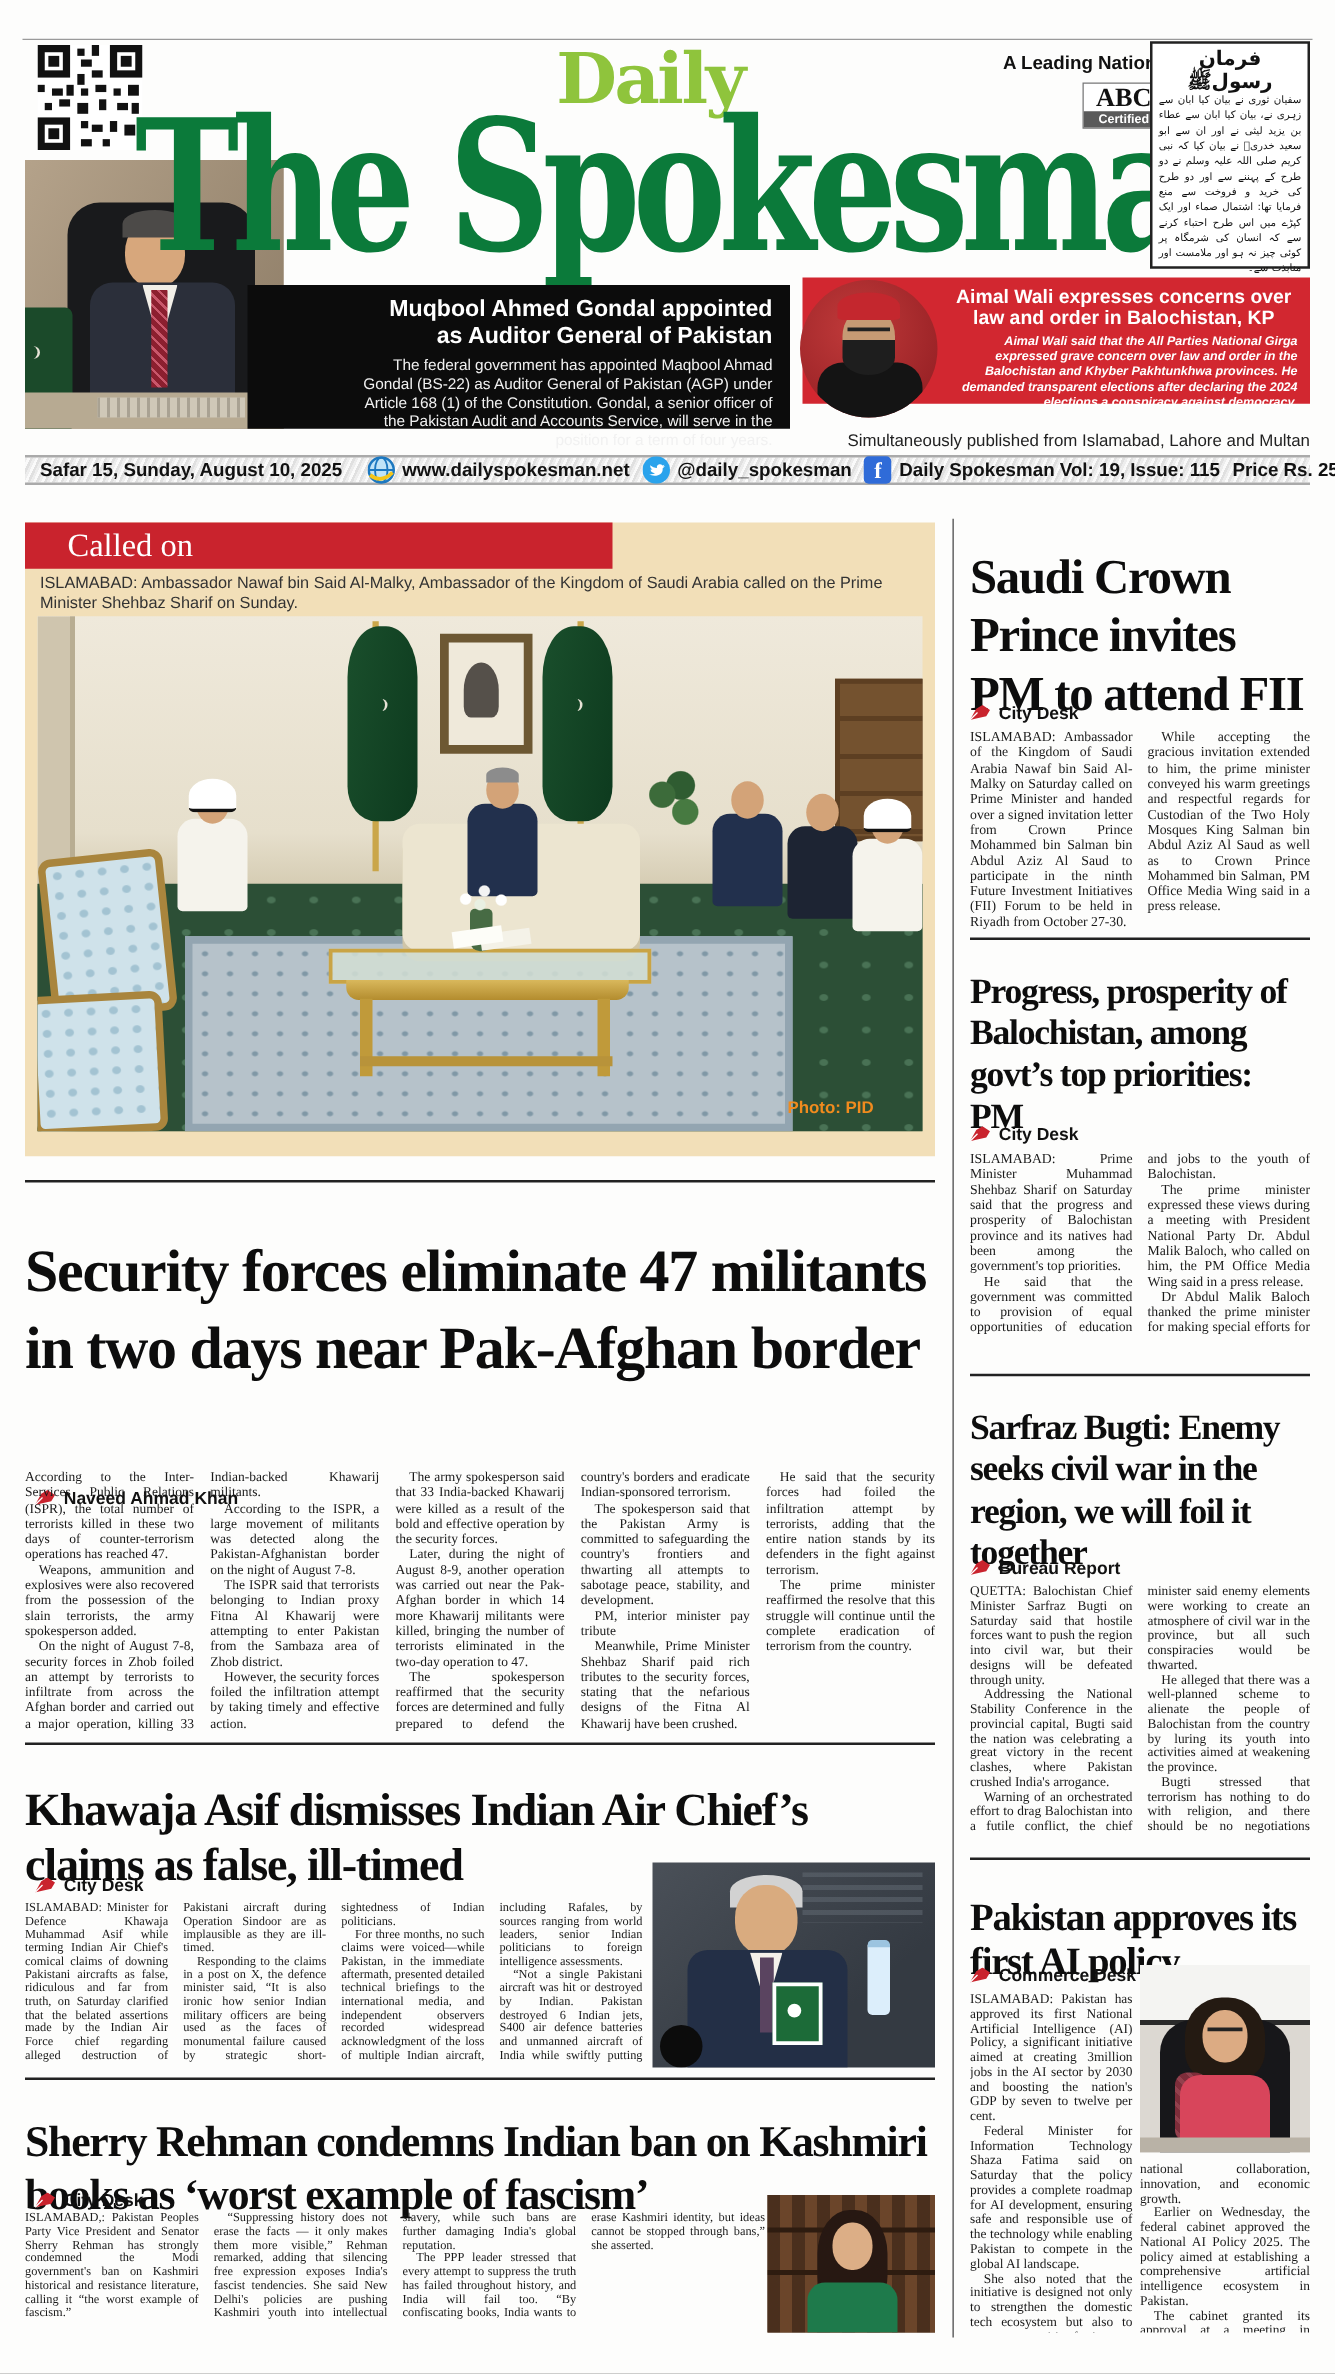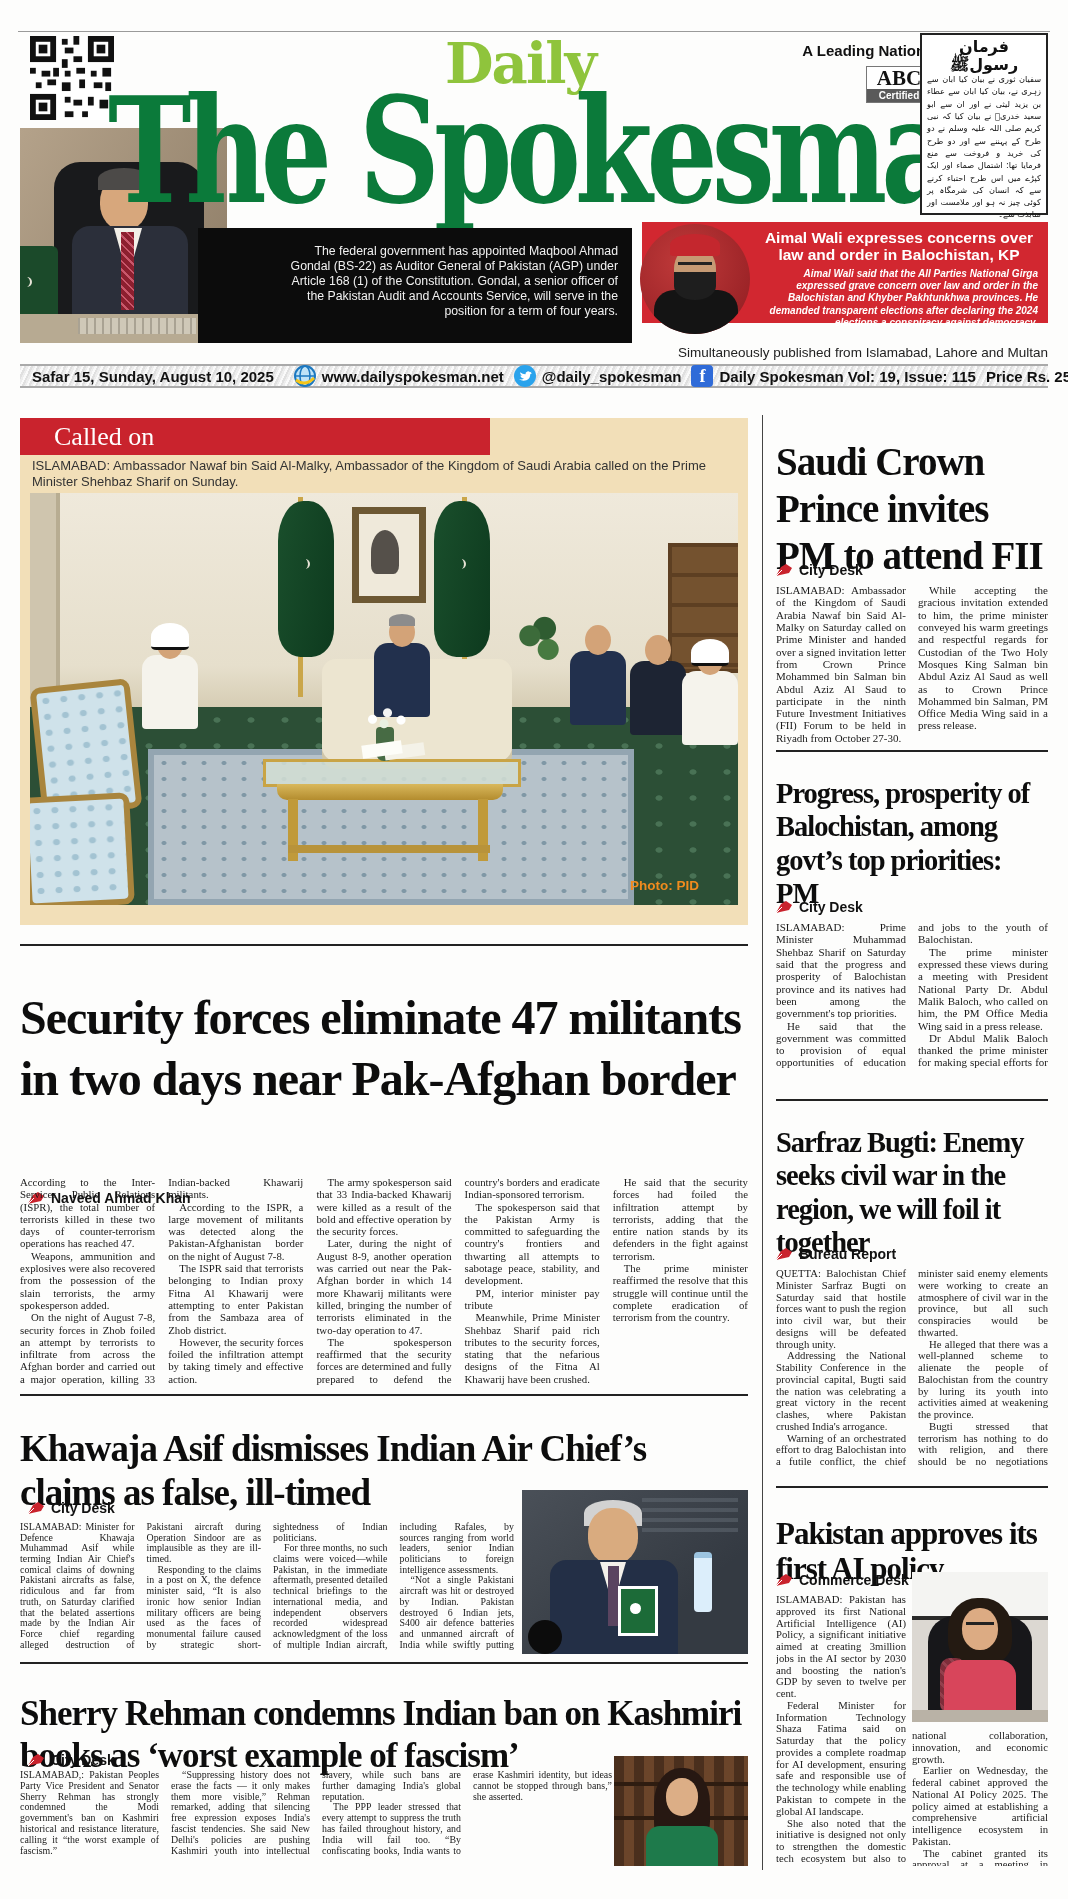--- a/index.html
+++ b/index.html
@@ -288,20 +288,21 @@
   </div>
 
   <div class="abs urdu-box">
     <div class="urdu-head">فرمانِ رسولﷺ</div>
     <div class="urdu-body">سفیان ثوری نے بیان کیا ابان سے زہری نے، بیان کیا ابان سے عطاء بن یزید لیثی نے اور ان سے ابو سعید خدریؓ نے بیان کیا کہ نبی کریم صلی اللہ علیہ وسلم نے دو طرح کے پہننے سے اور دو طرح کی خرید و فروخت سے منع فرمایا تھا: اشتمال صماء اور ایک کپڑے میں اس طرح احتباء کرنے سے کہ انسان کی شرمگاہ پر کوئی چیز نہ ہو اور ملامست اور منابذت سے۔</div>
     <div class="urdu-ref">( بخاری شریف حدیث نمبر 6284)</div>
     <div class="urdu-adv">Barkat Rice Mills (Pvt) Limited</div>
   </div>
 
   <div class="abs black-box">
+    <h2>Muqbool Ahmed Gondal appointed as Auditor General of Pakistan</h2>
     <p>The federal government has appointed Maqbool Ahmad Gondal (BS-22) as Auditor General of Pakistan (AGP) under Article 168 (1) of the Constitution. Gondal, a senior officer of the Pakistan Audit and Accounts Service, will serve in the position for a term of four years.</p>
   </div>
 
   <div class="abs red-box">
     <h2>Aimal Wali expresses concerns over law and order in Balochistan, KP</h2>
     <p>Aimal Wali said that the All Parties National Girga expressed grave concern over law and order in the Balochistan and Khyber Pakhtunkhwa provinces. He demanded transparent elections after declaring the 2024 elections a conspiracy against democracy.</p>
   </div>
   <div class="abs aimal">
     <div class="body"></div>
       <div class="head"></div>

